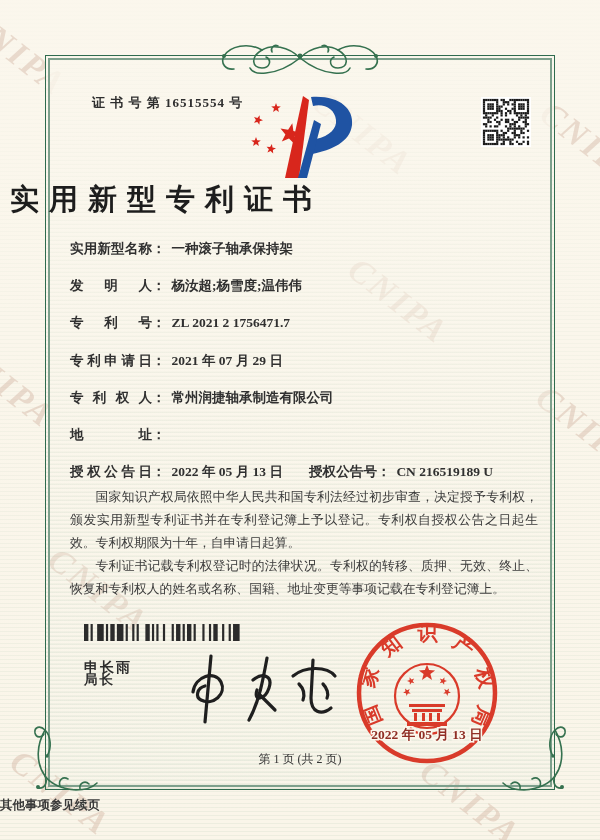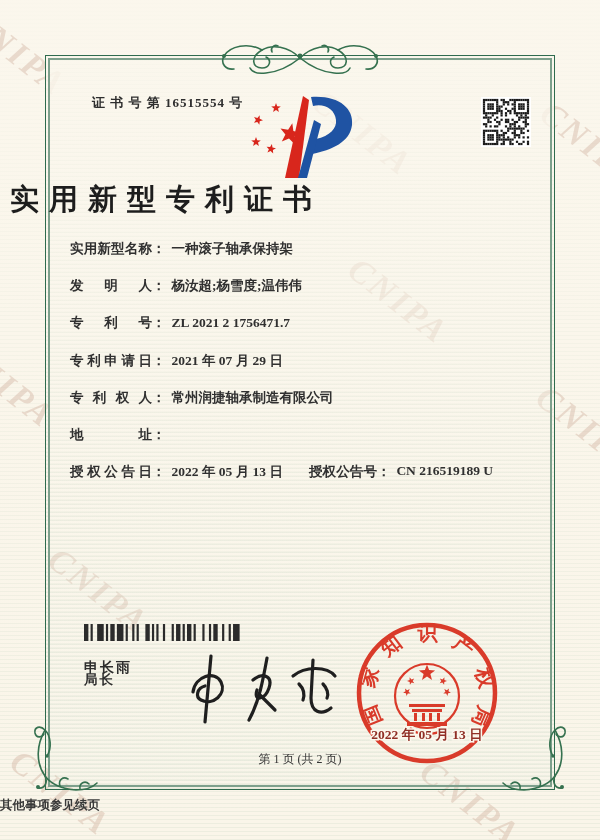--- a/index.html
+++ b/index.html
@@ -32,21 +32,21 @@
   .qr{position:absolute;left:481px;top:97px;width:50px;height:50px;background:#fff;z-index:5;}
   .title{
     position:absolute;left:0;top:180px;width:100%;
     font-size:29px;font-weight:700;letter-spacing:10px;text-indent:10px;color:#1d1d1d;z-index:5;
   }
   .fields{position:absolute;left:70px;top:230px;right:50px;z-index:5;}
   .frow{height:37.3px;display:flex;align-items:center;font-size:13.5px;font-weight:600;color:#303030;}
   .flabel{display:inline-block;width:82px;text-align:justify;text-align-last:justify;}
   .fcolon{display:inline-block;margin-right:6px;}
   .fvalue{white-space:nowrap;}
-  .grant2{margin-left:26px;display:flex;align-items:flex-start;}
+  .grant2{margin-left:26px;display:flex;align-items:center;}
   .grant2 .flabel{width:68px;}
   .body-text{
     position:absolute;left:70px;top:486px;width:468px;z-index:5;
     font-size:12.8px;line-height:23px;color:#3a3a3a;text-align:justify;
   }
   .body-text p{margin:0;text-indent:2em;}
   .barcode{position:absolute;left:84px;top:624px;z-index:5;}
   .sig-title{position:absolute;left:84px;top:671px;font-size:13.5px;font-weight:600;letter-spacing:2px;z-index:5;}
   .sig-name{position:absolute;left:84px;top:659px;font-size:14px;font-weight:600;letter-spacing:2px;z-index:5;}
   .signature{position:absolute;left:175px;top:650px;z-index:5;}
@@ -391,20 +391,24 @@
         <span class="fcolon">：</span>
         <span class="fvalue">2022 年 05 月 13 日</span>
       <span class="grant2">
         <span class="flabel">授权公告号</span>
           <span class="fcolon">：</span>
           <span class="fvalue">CN 216519189 U</span>
       </span>
     </div>
   </div>
 
+  <div class="body-text">
+    <p>国家知识产权局依照中华人民共和国专利法经过初步审查，决定授予专利权，颁发实用新型专利证书并在专利登记簿上予以登记。专利权自授权公告之日起生效。专利权期限为十年，自申请日起算。</p>
+    <p>专利证书记载专利权登记时的法律状况。专利权的转移、质押、无效、终止、恢复和专利权人的姓名或名称、国籍、地址变更等事项记载在专利登记簿上。</p>
+  </div>
 
   <svg class="barcode" id="barcode-svg" width="160" height="17" viewBox="0 0 100 17" preserveAspectRatio="none">
       <rect x="0.00" y="0" width="2.74" height="17" fill="#2b2b2b"></rect>
       <rect x="4.11" y="0" width="1.37" height="17" fill="#2b2b2b"></rect>
       <rect x="8.22" y="0" width="4.11" height="17" fill="#2b2b2b"></rect>
       <rect x="13.70" y="0" width="1.37" height="17" fill="#2b2b2b"></rect>
       <rect x="16.44" y="0" width="2.74" height="17" fill="#2b2b2b"></rect>
       <rect x="20.55" y="0" width="4.11" height="17" fill="#2b2b2b"></rect>
       <rect x="26.03" y="0" width="1.37" height="17" fill="#2b2b2b"></rect>
       <rect x="30.14" y="0" width="1.37" height="17" fill="#2b2b2b"></rect>

